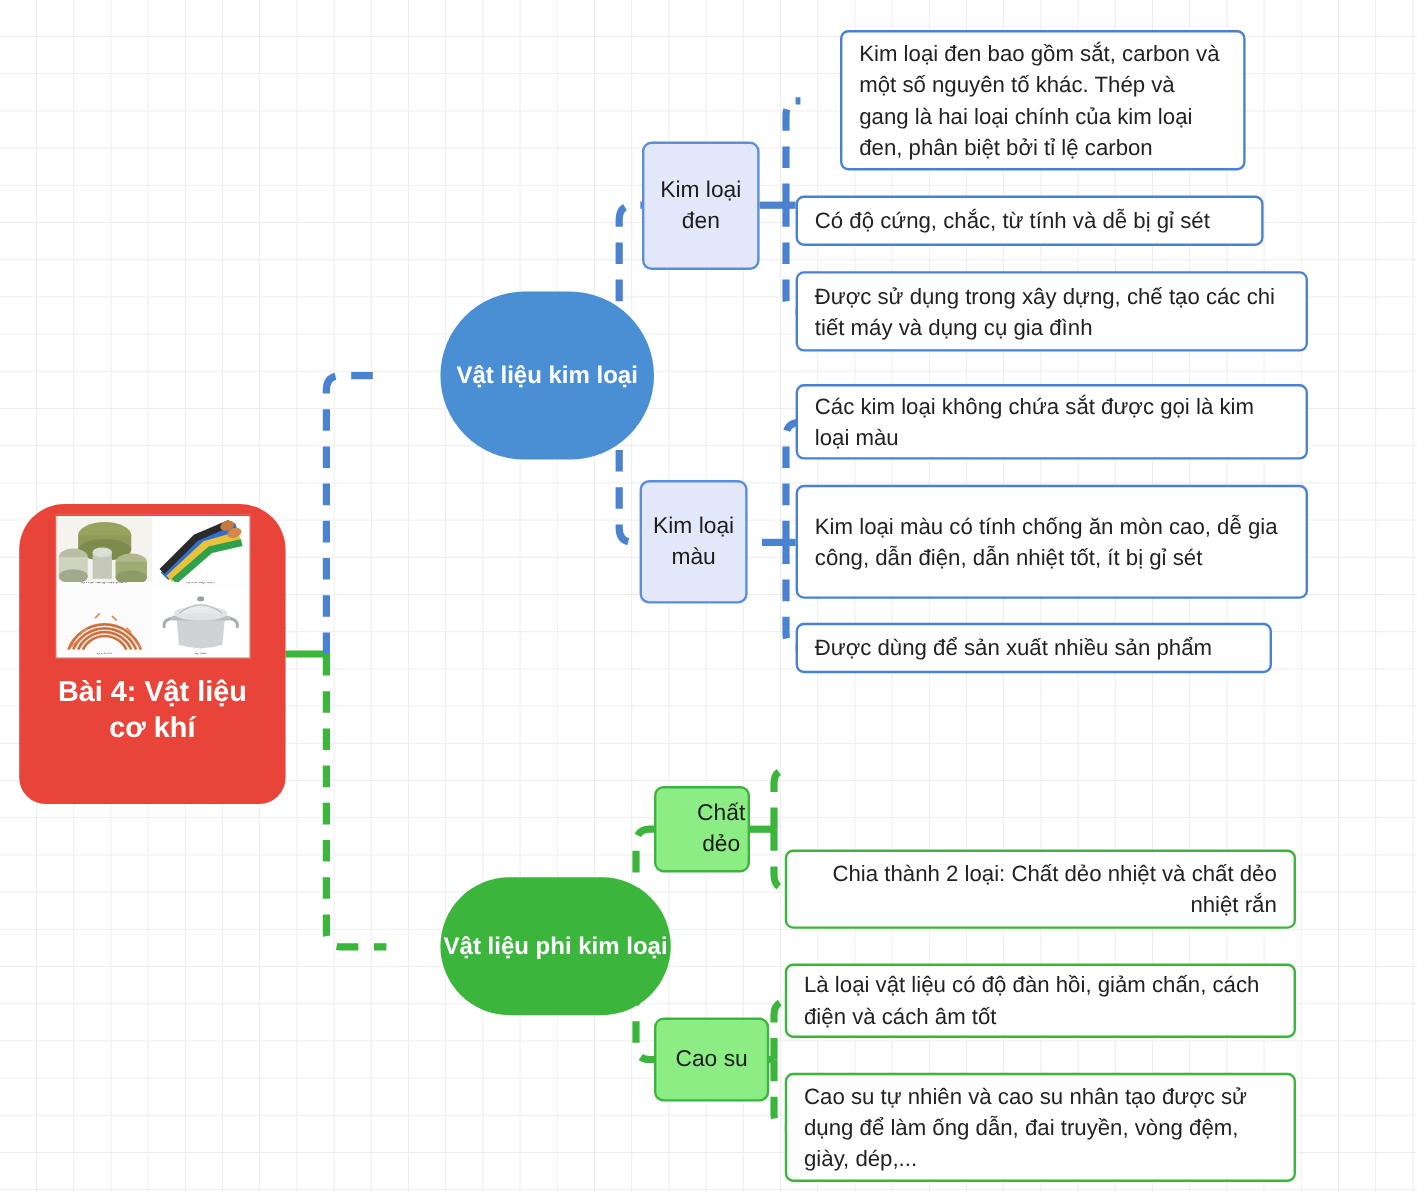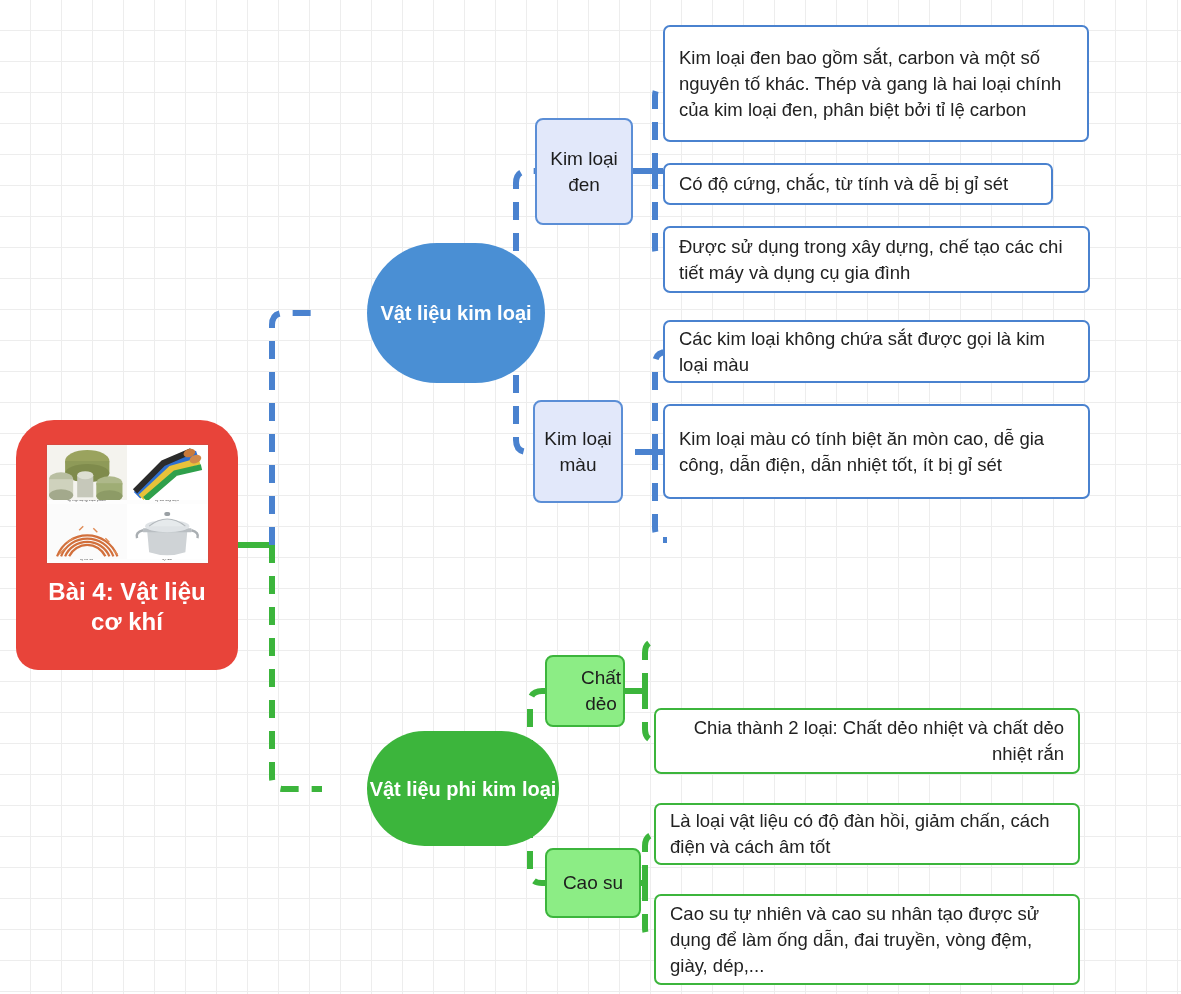--- a/index.html
+++ b/index.html
@@ -28,21 +28,21 @@
   
   .root-node {
     position: absolute;
     left: 16px; top: 420px;
     width: 222px; height: 250px;
     background: #e8443a;
     border-radius: 38px 38px 22px 22px;
     display: flex;
     flex-direction: column;
     align-items: center;
-    padding-top: 24px;
+    padding-top: 9px;
   }
   .root-thumb {
     width: 163px; height: 120px;
     background: #fdfdfd;
     border: 1px solid #d8493f;
     position: relative;
     overflow: hidden;
     display: grid;
     grid-template-columns: 1fr 1fr;
     grid-template-rows: 1fr 1fr;
@@ -137,21 +137,21 @@
     display: flex;
     align-items: center;
     font-size: 18.5px;
     line-height: 26px;
     color: #222222;
     padding: 7px 14px;
   }
   .leaf-blue  { border: 2px solid #4a82cf; }
   .leaf-green { border: 2px solid #3cb53c; }
 
-  #l-b1 { left: 663px; top: 25px;  width: 426px; height: 117px; }
+  #l-b1 { left: 700px; top: 25px;  width: 338px; height: 117px; }
   #l-b2 { left: 663px; top: 163px; width: 390px; height: 42px;  }
   #l-b3 { left: 663px; top: 226px; width: 427px; height: 67px;  }
   #l-b4 { left: 663px; top: 320px; width: 427px; height: 63px;  }
   #l-b5 { left: 663px; top: 404px; width: 427px; height: 95px;  }
   #l-b6 { left: 663px; top: 519px; width: 397px; height: 42px;  }
 
   #l-g1 { left: 654px; top: 595px; width: 426px; height: 92px;  }
   #l-g2 { left: 654px; top: 708px; width: 426px; height: 66px; text-align: right;  }
   #l-g3 { left: 654px; top: 803px; width: 426px; height: 62px;  }
   #l-g4 { left: 654px; top: 894px; width: 426px; height: 91px;  }
@@ -290,21 +290,24 @@
   <div class="leaf leaf-blue" id="l-b2">
     <span>Có độ cứng, chắc, từ tính và dễ bị gỉ sét</span>
   </div>
   <div class="leaf leaf-blue" id="l-b3">
     <span>Được sử dụng trong xây dựng, chế tạo các chi tiết máy và dụng cụ gia đình</span>
   </div>
   <div class="leaf leaf-blue" id="l-b4">
     <span>Các kim loại không chứa sắt được gọi là kim loại màu</span>
   </div>
   <div class="leaf leaf-blue" id="l-b5">
-    <span>Kim loại màu có tính biệt ăn mòn cao, dễ gia công, dẫn điện, dẫn nhiệt tốt, ít bị gỉ sét</span>
+    <span>Kim loại màu có tính chống ăn mòn cao, dễ gia công, dẫn điện, dẫn nhiệt tốt, ít bị gỉ sét</span>
+  </div>
+  <div class="leaf leaf-blue" id="l-b6">
+    <span>Được dùng để sản xuất nhiều sản phẩm</span>
   </div>
 
   <div class="leaf leaf-green" id="l-g2">
     <span>Chia thành 2 loại: Chất dẻo nhiệt và chất dẻo nhiệt rắn</span>
   </div>
   <div class="leaf leaf-green" id="l-g3">
     <span>Là loại vật liệu có độ đàn hồi, giảm chấn, cách điện và cách âm tốt</span>
   </div>
   <div class="leaf leaf-green" id="l-g4">
     <span>Cao su tự nhiên và cao su nhân tạo được sử dụng để làm ống dẫn, đai truyền, vòng đệm, giày, dép,...</span>

